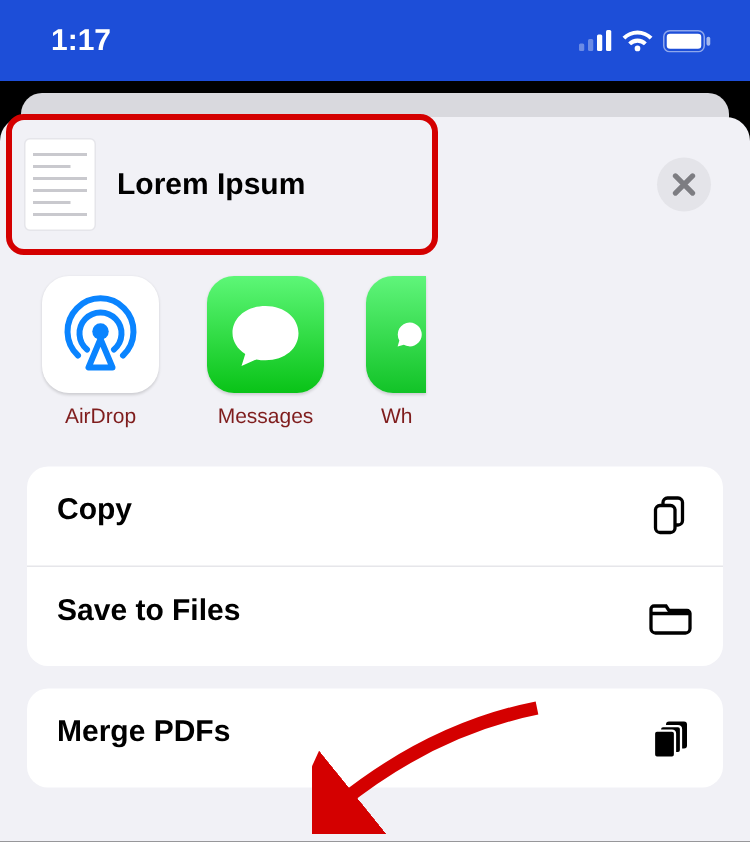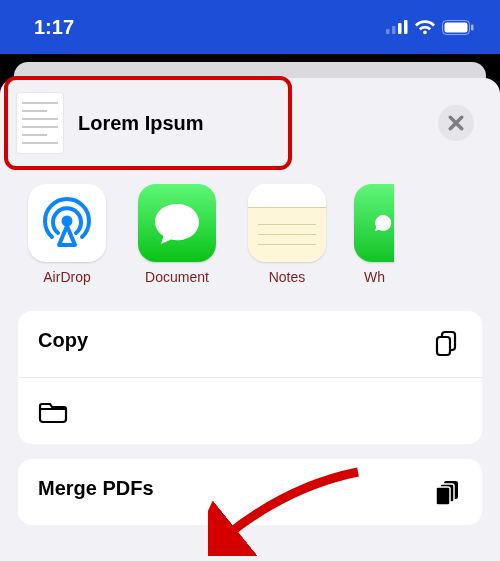--- a/index.html
+++ b/index.html
@@ -182,50 +182,45 @@
       </div>
       <div class="app-label">AirDrop</div>
     </div>
 
     <div class="app-item">
       <div class="app-icon ic-messages">
         <svg width="56" height="56" viewBox="0 0 56 56">
           <path d="M28 9C15 9 6 17 6 27c0 5.7 3.3 10.7 8.5 14L12 49l10-4.4c1.9.4 3.9.6 6 .6 13 0 22-8 22-18S41 9 28 9Z" fill="#fff"></path>
         </svg>
       </div>
-      <div class="app-label">Document</div>
-    </div>
-
-
-    <div class="app-item">
-      <div class="app-icon ic-notes">
-        <div class="rules"></div>
-      </div>
-      <div class="app-label">Notes</div>
-    </div>
+      <div class="app-label">Messages</div>
+    </div>
+
+
 
     <div class="app-item last">
       <div class="app-icon ic-whatsapp" style="width:40px;border-radius:18px 0 0 18px;">
         <svg width="50" height="50" viewBox="0 0 50 50" style="margin-left:18px">
           <path d="M25 7a18 18 0 0 0-15.4 27L7 43l9.4-2.5A18 18 0 1 0 25 7Z" fill="#fff"></path>
         </svg>
       </div>
       <div class="app-label" style="margin-left:10px">Wh</div>
     </div>
   </div>
 
   <div class="action-group">
     <div class="action-row">
       <span>Copy</span>
       <svg class="ic" viewBox="0 0 30 30">
         <rect x="10" y="3" width="13" height="18" rx="3" fill="none" stroke="#000" stroke-width="2.2"></rect>
         <rect x="5" y="8" width="13" height="18" rx="3" fill="#fff" stroke="#000" stroke-width="2.2"></rect>
       </svg>
     </div>
     <div class="action-row">
+      <span>Save to Files</span>
       <svg class="ic" viewBox="0 0 30 30">
         <path d="M4 8h8l2 3h12a2 2 0 0 1 2 2v10a3 3 0 0 1-3 3H5a3 3 0 0 1-3-3V10a2 2 0 0 1 2-2Z" fill="none" stroke="#000" stroke-width="2.2"></path>
         <line x1="2" y1="13" x2="28" y2="13" stroke="#000" stroke-width="2.2"></line>
       </svg>
     </div>
   </div>
 
   <div class="action-group">
     <div class="action-row">
       <span>Merge PDFs</span>

